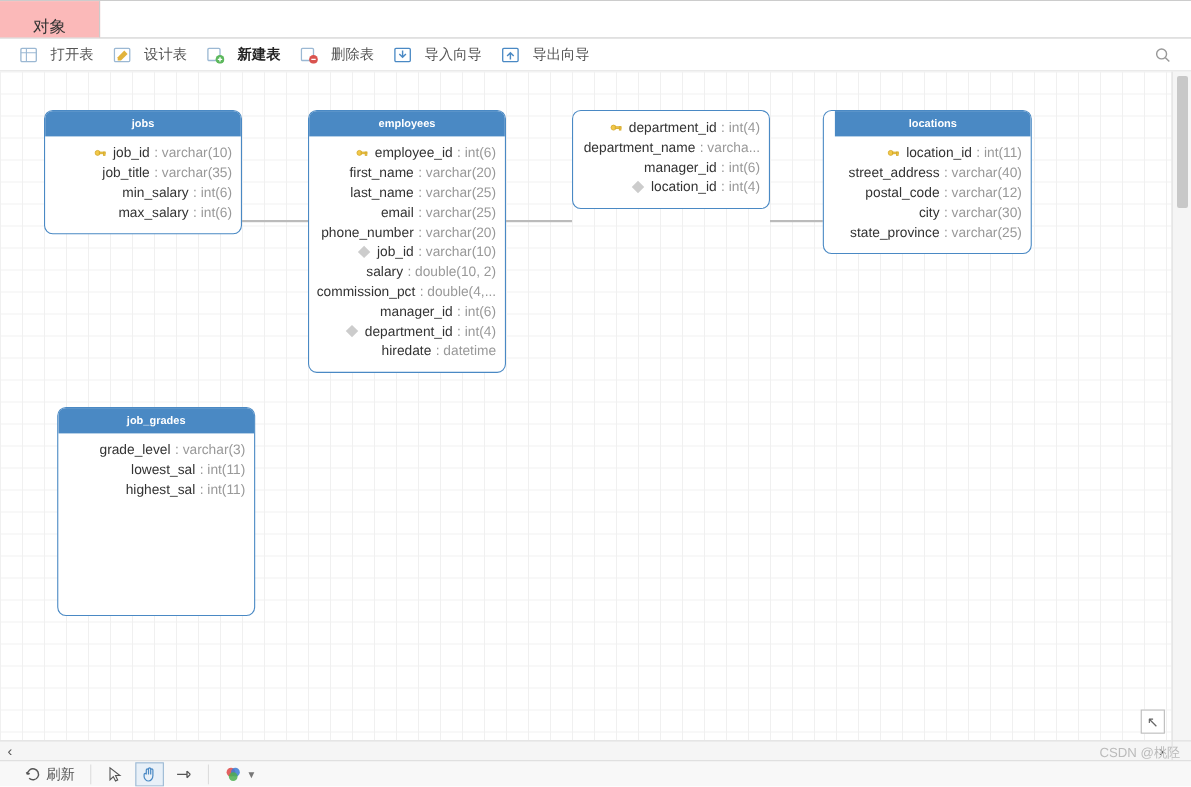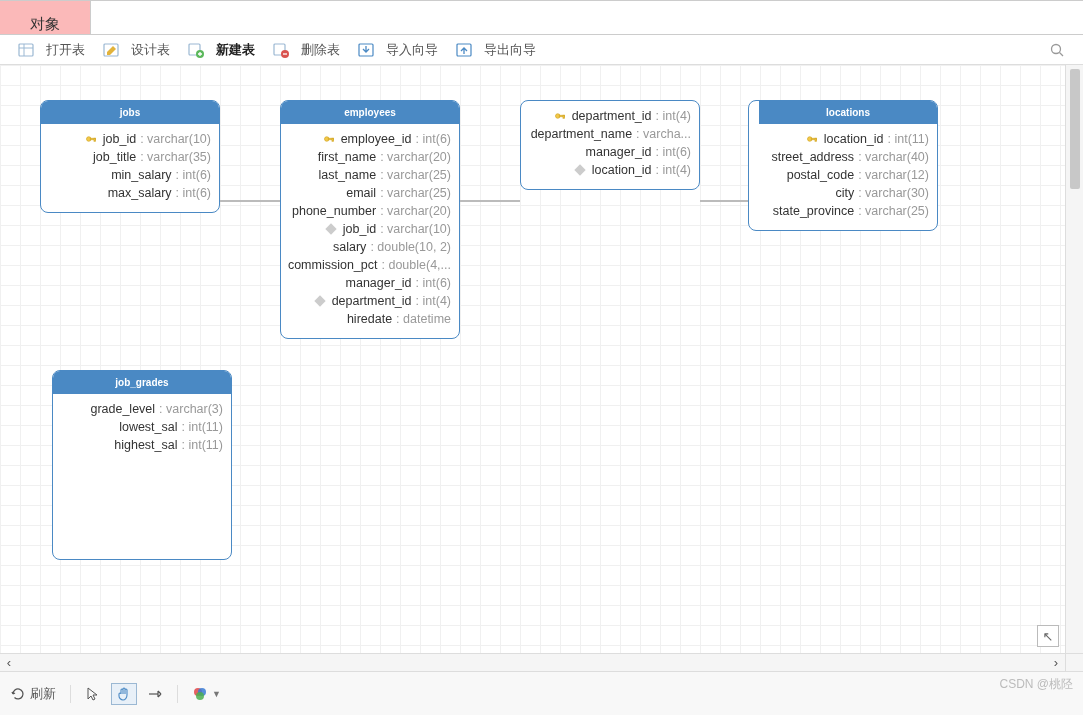--- a/index.html
+++ b/index.html
@@ -127,26 +127,26 @@
 .key svg { width:12px; height:12px; }
 .diamond { width:8px; height:8px; background:#ccc; transform:rotate(45deg); }
 
 
 .connector {
   position:absolute; background:#bbb;
 }
 
 
 .statusbar {
-  height: 44px;
+  height: 24px;
   border-top: 1px solid #ddd;
   background: #f8f8f8;
   display: flex;
   align-items: center;
-  padding: 0 10px;
+  padding: 0 22px;
   gap: 10px;
 }
 .statusbar .sep { width:1px; height:18px; background:#ddd; margin:0 4px; }
 .statusbar .btn { display:flex; align-items:center; gap:4px; color:#555; cursor:pointer; }
 .statusbar .spacer { flex:1; }
 .watermark {
   position:absolute; right:10px; bottom:22px;
   color:#bbb; font-size:12px; pointer-events:none;
 }
 </style>

